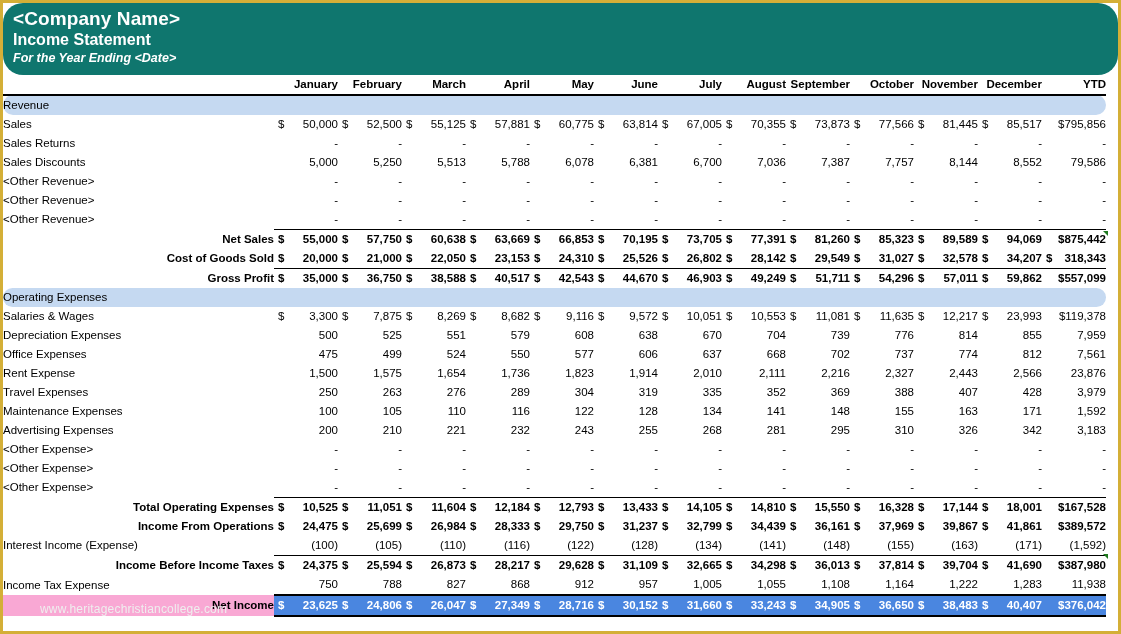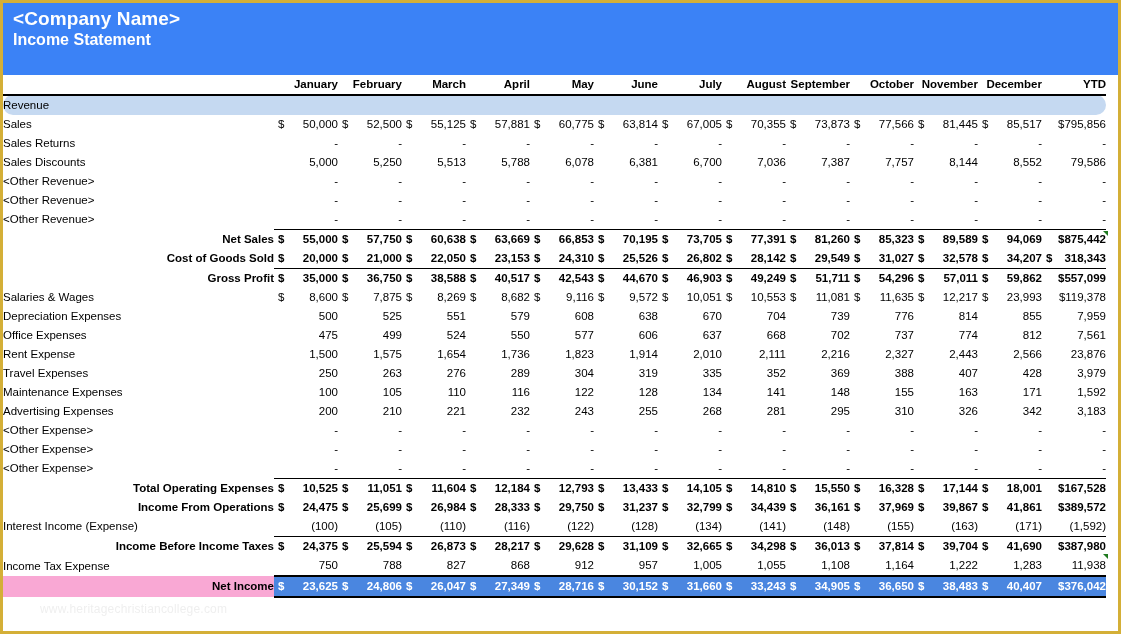--- a/index.html
+++ b/index.html
@@ -19,25 +19,26 @@
     width: 1121px;
     height: 634px;
     box-sizing: border-box;
     border: 3px solid #d4af37;
     background: #ffffff;
     overflow: hidden;
   }
 
   
   #title-band {
-    background: #3b82f6;
+    background: #0f766e;
     color: #ffffff;
     padding: 4px 8px 6px 10px;
     box-sizing: border-box;
     height: 72px;
+    border-radius: 20px;
   }
   #company-name {
     font-size: 19px;
     font-weight: bold;
     line-height: 24px;
     letter-spacing: .1px;
   }
   #statement-title {
     font-size: 16px;
     font-weight: bold;
@@ -161,20 +162,21 @@
   }
 </style>
 </head>
 <body>
 
 <div id="sheet">
 
   <div id="title-band">
     <div id="company-name">&lt;Company Name&gt;</div>
     <div id="statement-title">Income Statement</div>
+    <div id="period-line">For the Year Ending &lt;Date&gt;</div>
   </div>
 
   <table id="stmt">
     <colgroup id="cols">
         <col class="c-label">
         <col class="c-month">
         <col class="c-month">
         <col class="c-month">
         <col class="c-month">
         <col class="c-month">
@@ -344,23 +346,26 @@
           <td class="num topline"><span class="cur">$</span><span>42,543</span></td>
           <td class="num topline"><span class="cur">$</span><span>44,670</span></td>
           <td class="num topline"><span class="cur">$</span><span>46,903</span></td>
           <td class="num topline"><span class="cur">$</span><span>49,249</span></td>
           <td class="num topline"><span class="cur">$</span><span>51,711</span></td>
           <td class="num topline"><span class="cur">$</span><span>54,296</span></td>
           <td class="num topline"><span class="cur">$</span><span>57,011</span></td>
           <td class="num topline"><span class="cur">$</span><span>59,862</span></td>
           <td class="num topline"><span>$557,099</span></td>
         </tr>
+        <tr class="section">
+          <td class="label i0" colspan="14">Operating Expenses</td>
+        </tr>
         <tr>
           <td class="label i1">Salaries &amp; Wages</td>
-          <td class="num"><span class="cur">$</span><span>8,600</span></td>
+          <td class="num"><span class="cur">$</span><span>3,300</span></td>
           <td class="num"><span class="cur">$</span><span>7,875</span></td>
           <td class="num"><span class="cur">$</span><span>8,269</span></td>
           <td class="num"><span class="cur">$</span><span>8,682</span></td>
           <td class="num"><span class="cur">$</span><span>9,116</span></td>
           <td class="num"><span class="cur">$</span><span>9,572</span></td>
           <td class="num"><span class="cur">$</span><span>10,051</span></td>
           <td class="num"><span class="cur">$</span><span>10,553</span></td>
           <td class="num"><span class="cur">$</span><span>11,081</span></td>
           <td class="num"><span class="cur">$</span><span>11,635</span></td>
           <td class="num"><span class="cur">$</span><span>12,217</span></td>

